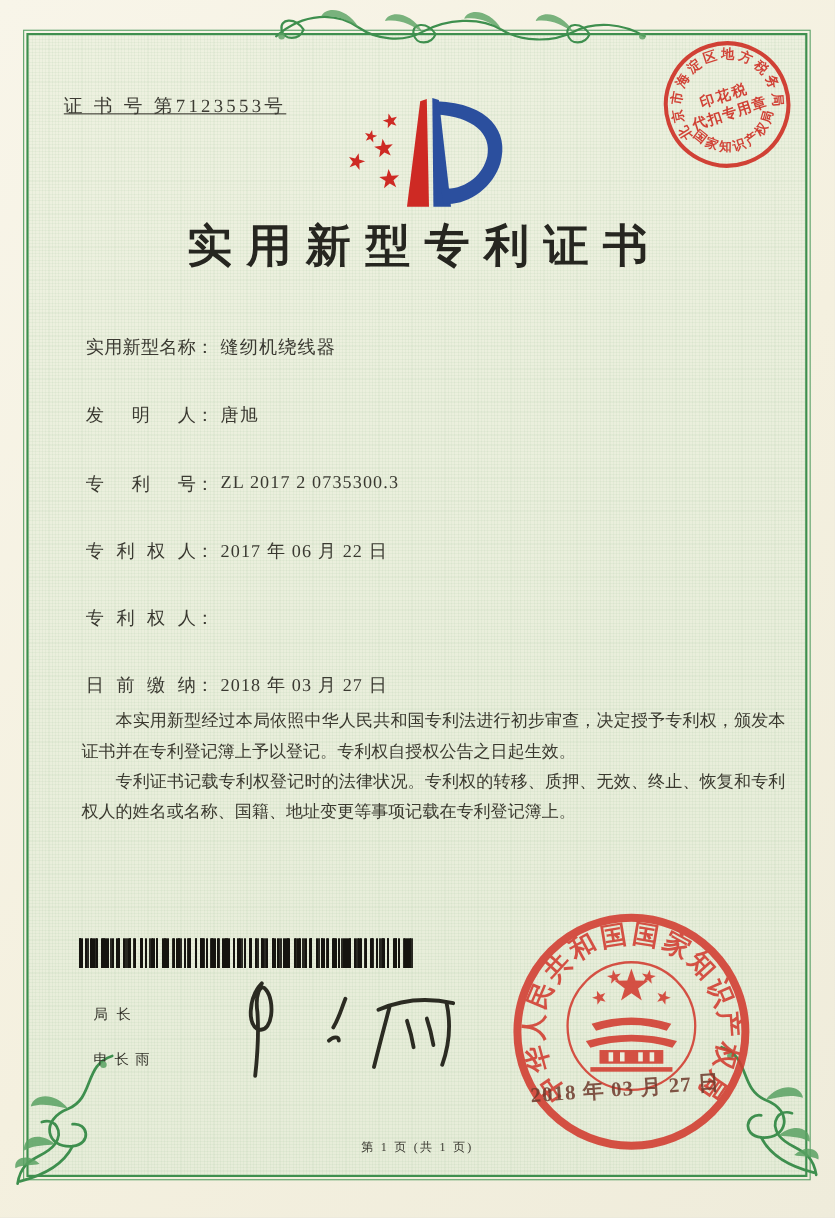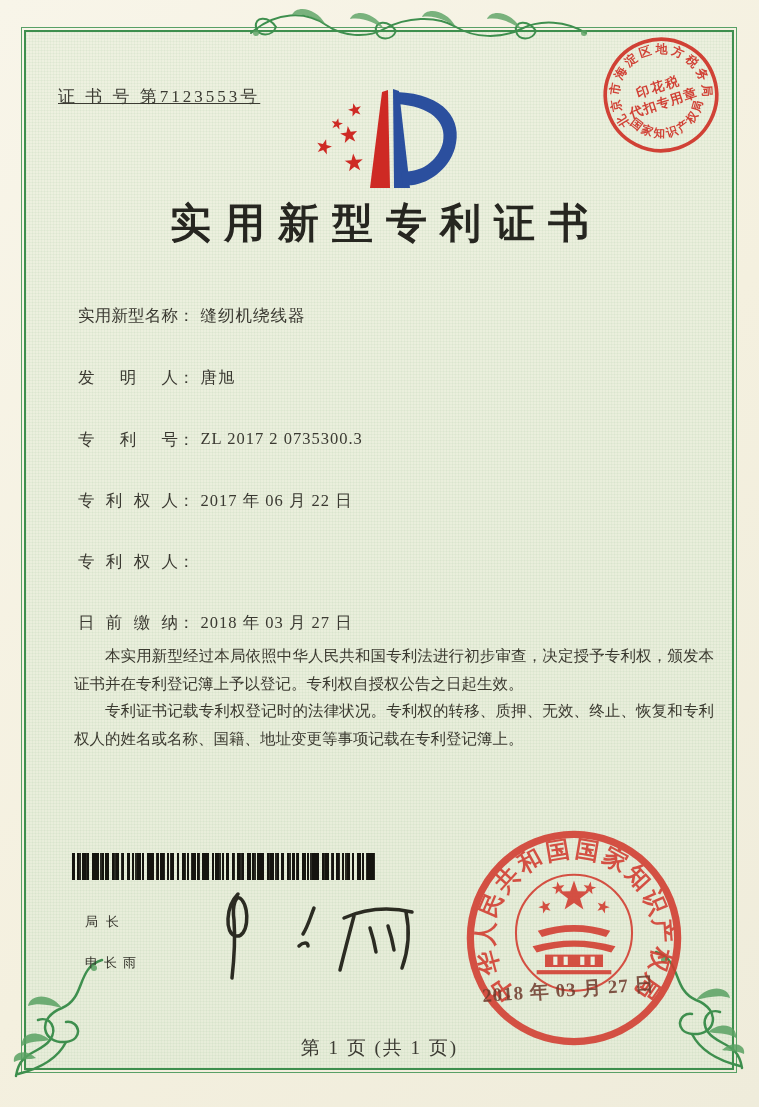--- a/index.html
+++ b/index.html
@@ -45,21 +45,21 @@
   }
   .officer-title{position:absolute;left:85px;top:913px;font-size:13px;letter-spacing:8px;color:#34332b;}
   .officer-name{position:absolute;left:85px;top:954px;font-size:13px;letter-spacing:6px;color:#34332b;}
   .signature{position:absolute;left:196px;top:876px;}
   .seal{position:absolute;left:460px;top:824px;}
   .seal-date{
     position:absolute;left:482px;top:977px;font-size:19px;letter-spacing:1px;
     color:#6e3a2c;opacity:.85;transform:rotate(-4deg);font-weight:bold;white-space:nowrap;
   }
   .tax-stamp{position:absolute;left:598px;top:32px;transform:rotate(-18deg);opacity:.92;}
-  .footer{position:absolute;left:0;right:0;top:1035px;text-align:center;font-size:19px;letter-spacing:2px;color:#3c3b33;}
+  .footer{position:absolute;left:0;right:0;top:1035px;text-align:center;font-size:11px;letter-spacing:2px;color:#3c3b33;}
 </style>
 </head>
 <body>
 
 <div class="page">
 
   <svg width="0" height="0" style="position:absolute" aria-hidden="true">
     <defs>
       <path id="star5" d="M0,-10 L2.35,-3.24 L9.51,-3.09 L3.8,1.24 L5.88,8.09 L0,4 L-5.88,8.09 L-3.8,1.24 L-9.51,-3.09 L-2.35,-3.24 Z"></path>
       <g id="corner-flourish">

